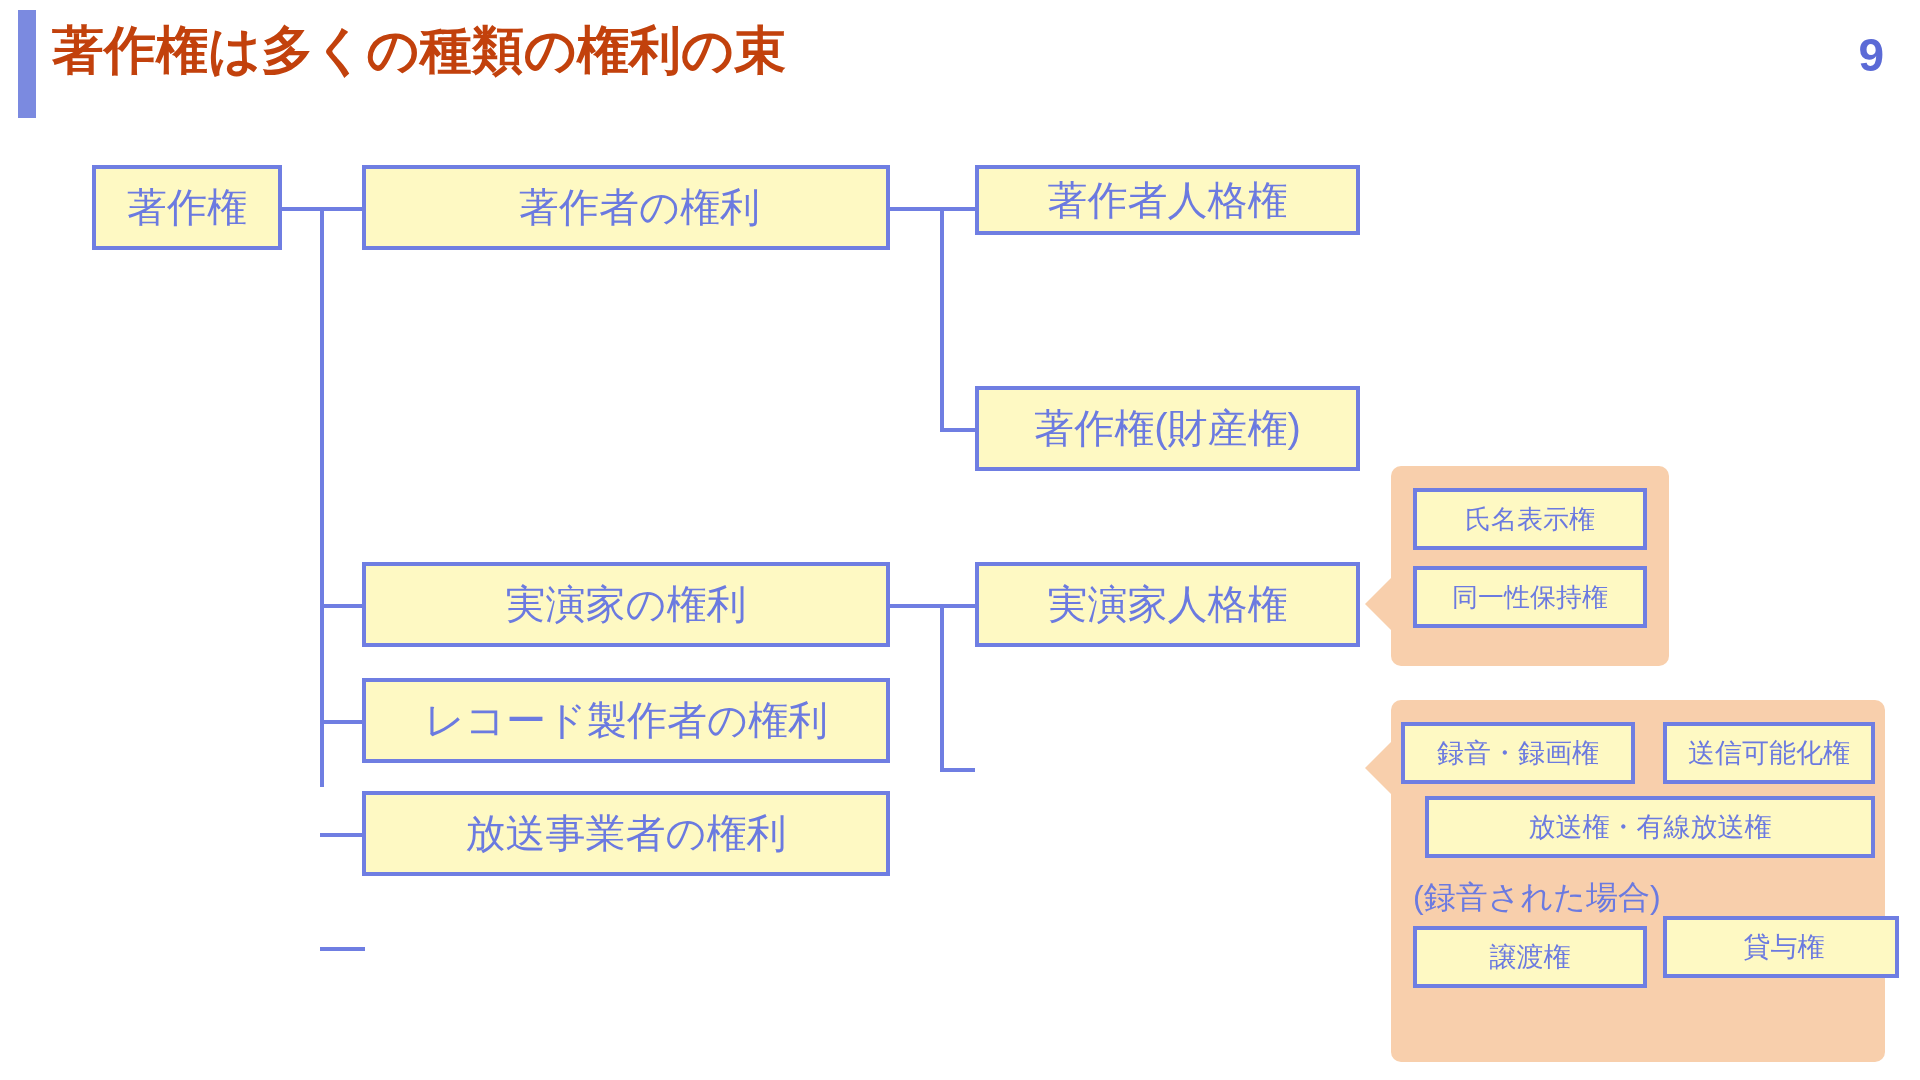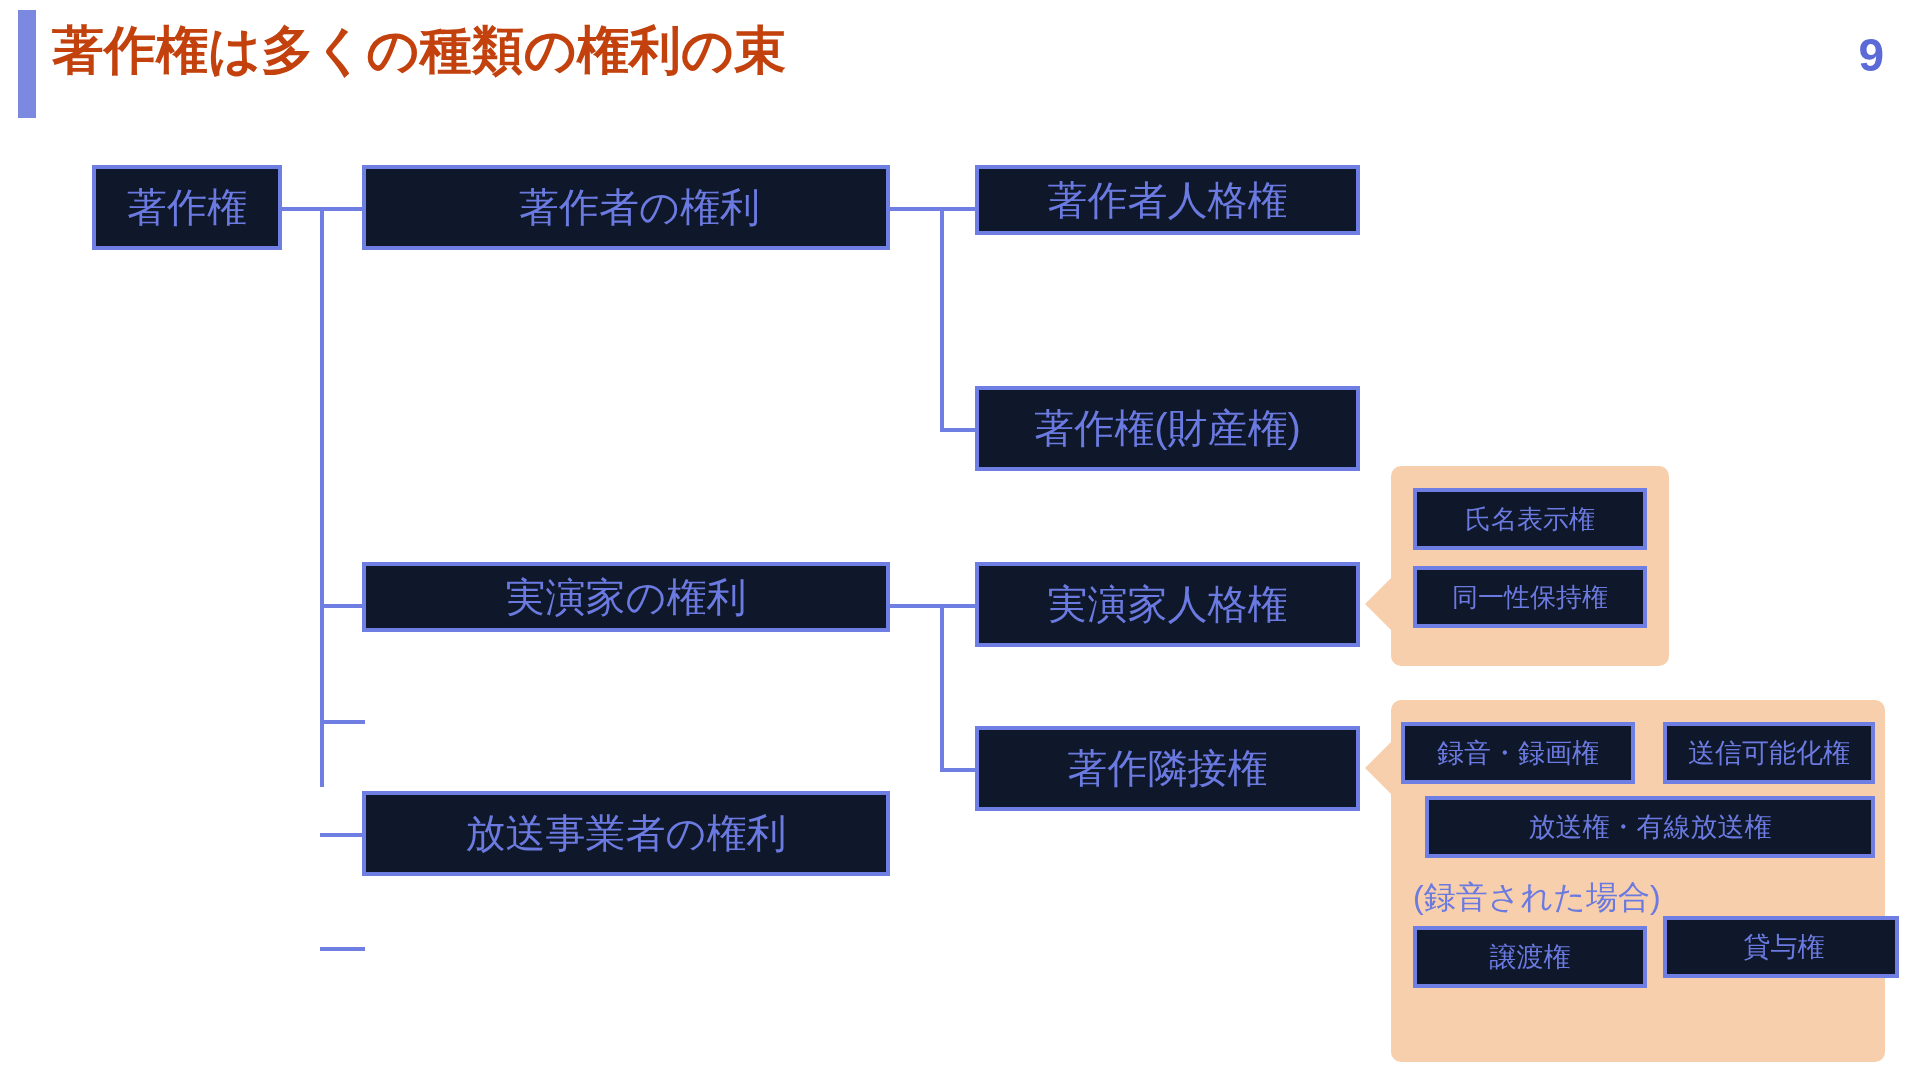--- a/index.html
+++ b/index.html
@@ -23,21 +23,21 @@
     letter-spacing:0px;white-space:nowrap;
   }
   .page-num{
     position:absolute;right:36px;top:28px;
     font-size:46px;font-weight:bold;color:#5b6ad6;
   }
 
   
   .nbox{
     position:absolute;box-sizing:border-box;
-    border:4px solid #6f7ee2;background:#0f172a;
+    border:4px solid #6f7ee2;background:#fef9c3;
     color:#6b7ae0;
     display:flex;align-items:center;justify-content:center;
     font-size:40px;white-space:nowrap;
   }
   .nbox.small{font-size:26px;border-width:4px;}
   .nbox.mid{font-size:27px;}
 
   
   .ln{position:absolute;background:#6f7ee2;}
   .lh{height:4px;}
@@ -88,45 +88,45 @@
   <div class="ln lh" style="left:940px;top:768px;width:35px;"></div>
 
   <div class="nbox" style="left:92px;top:215px;width:190px;height:85px;transform:translateY(-50px);">
     <span>著作権</span>
   </div>
 
   <div class="nbox" style="left:362px;top:215px;width:528px;height:85px;transform:translateY(-50px);padding-left:27px;">
     <span>著作者の権利</span>
   </div>
 
-  <div class="nbox" style="left:362px;top:562px;width:528px;height:70px;text-align:center;">
+  <div class="nbox" style="left:362px;top:562px;width:528px;height:85px;text-align:center;">
     <span>実演家の権利</span>
   </div>
 
+  <div class="nbox" style="left:362px;top:678px;width:528px;height:85px;">
+    <span>レコード製作者の権利</span>
+  </div>
 
   <div class="nbox" style="left:362px;top:791px;width:528px;height:85px;">
     <span>放送事業者の権利</span>
   </div>
 
 
   <div class="nbox" style="left:975px;top:215px;width:385px;height:70px;transform:translateY(-50px);">
     <span>著作者人格権</span>
   </div>
 
   <div class="nbox" style="left:975px;top:386px;width:385px;height:85px;">
     <span>著作権(財産権)</span>
   </div>
 
   <div class="nbox" style="left:975px;top:562px;width:385px;height:85px;">
     <span>実演家人格権</span>
   </div>
 
-  <div class="nbox" style="left:975px;top:726px;width:385px;height:85px;">
-    <span>著作隣接権</span>
-  </div>
 
   <div class="panel-arrow" style="left:1365px;top:578px;"></div>
   <div class="panel" style="left:1391px;top:466px;width:278px;height:200px;">
     <div class="nbox small" style="left:22px;top:22px;width:234px;height:62px;">
       <span>氏名表示権</span>
     </div>
     <div class="nbox small" style="left:22px;top:100px;width:234px;height:62px;">
       <span>同一性保持権</span>
     </div>
   </div>

